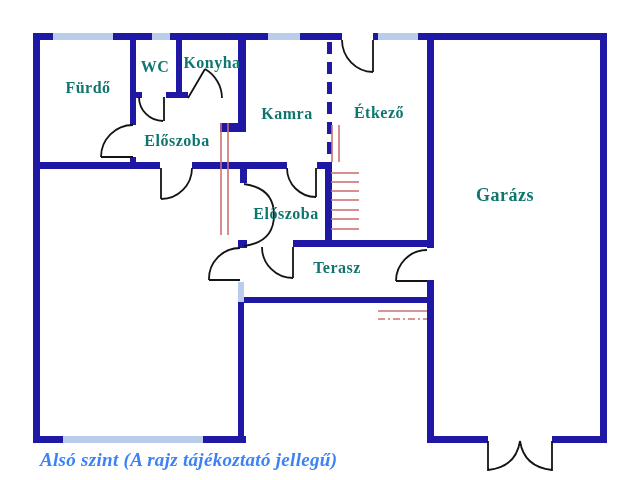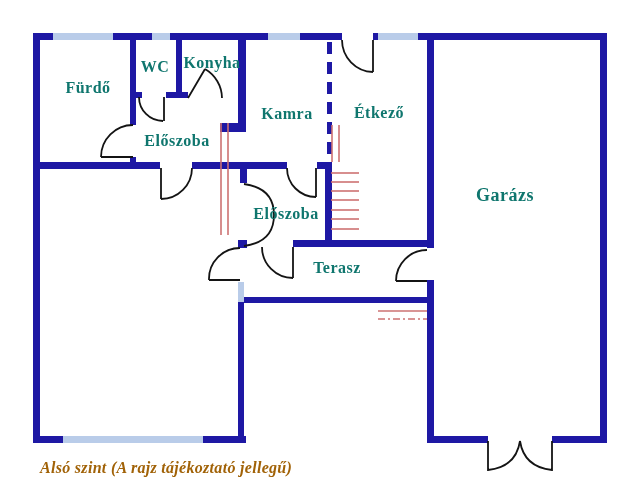--- a/index.html
+++ b/index.html
@@ -9,22 +9,22 @@
   }
   #plan-svg{position:absolute;left:0;top:0;}
   .room-label{
     position:absolute;transform:translate(-50%,-50%);
     color:#0f766e;font-weight:bold;font-size:16px;
     white-space:nowrap;letter-spacing:0.5px;
   }
   .room-label.big{font-size:18px;}
   #caption{
     position:absolute;left:40px;top:449px;
-    color:#a16207;font-weight:bold;font-style:italic;font-size:16px;
-    white-space:nowrap;letter-spacing:0.3px;margin-top:10px;
+    color:#3b82f6;font-weight:bold;font-style:italic;font-size:19px;
+    white-space:nowrap;letter-spacing:0.3px;
   }
 </style>
 </head>
 <body>
 
 <div id="stage">
   <svg id="plan-svg" width="640" height="480" aria-hidden="true">
     <g id="g-walls">
         <rect x="33" y="33" width="20" height="7" fill="#1e18a4"></rect>
         <rect x="113" y="33" width="39" height="7" fill="#1e18a4"></rect>

